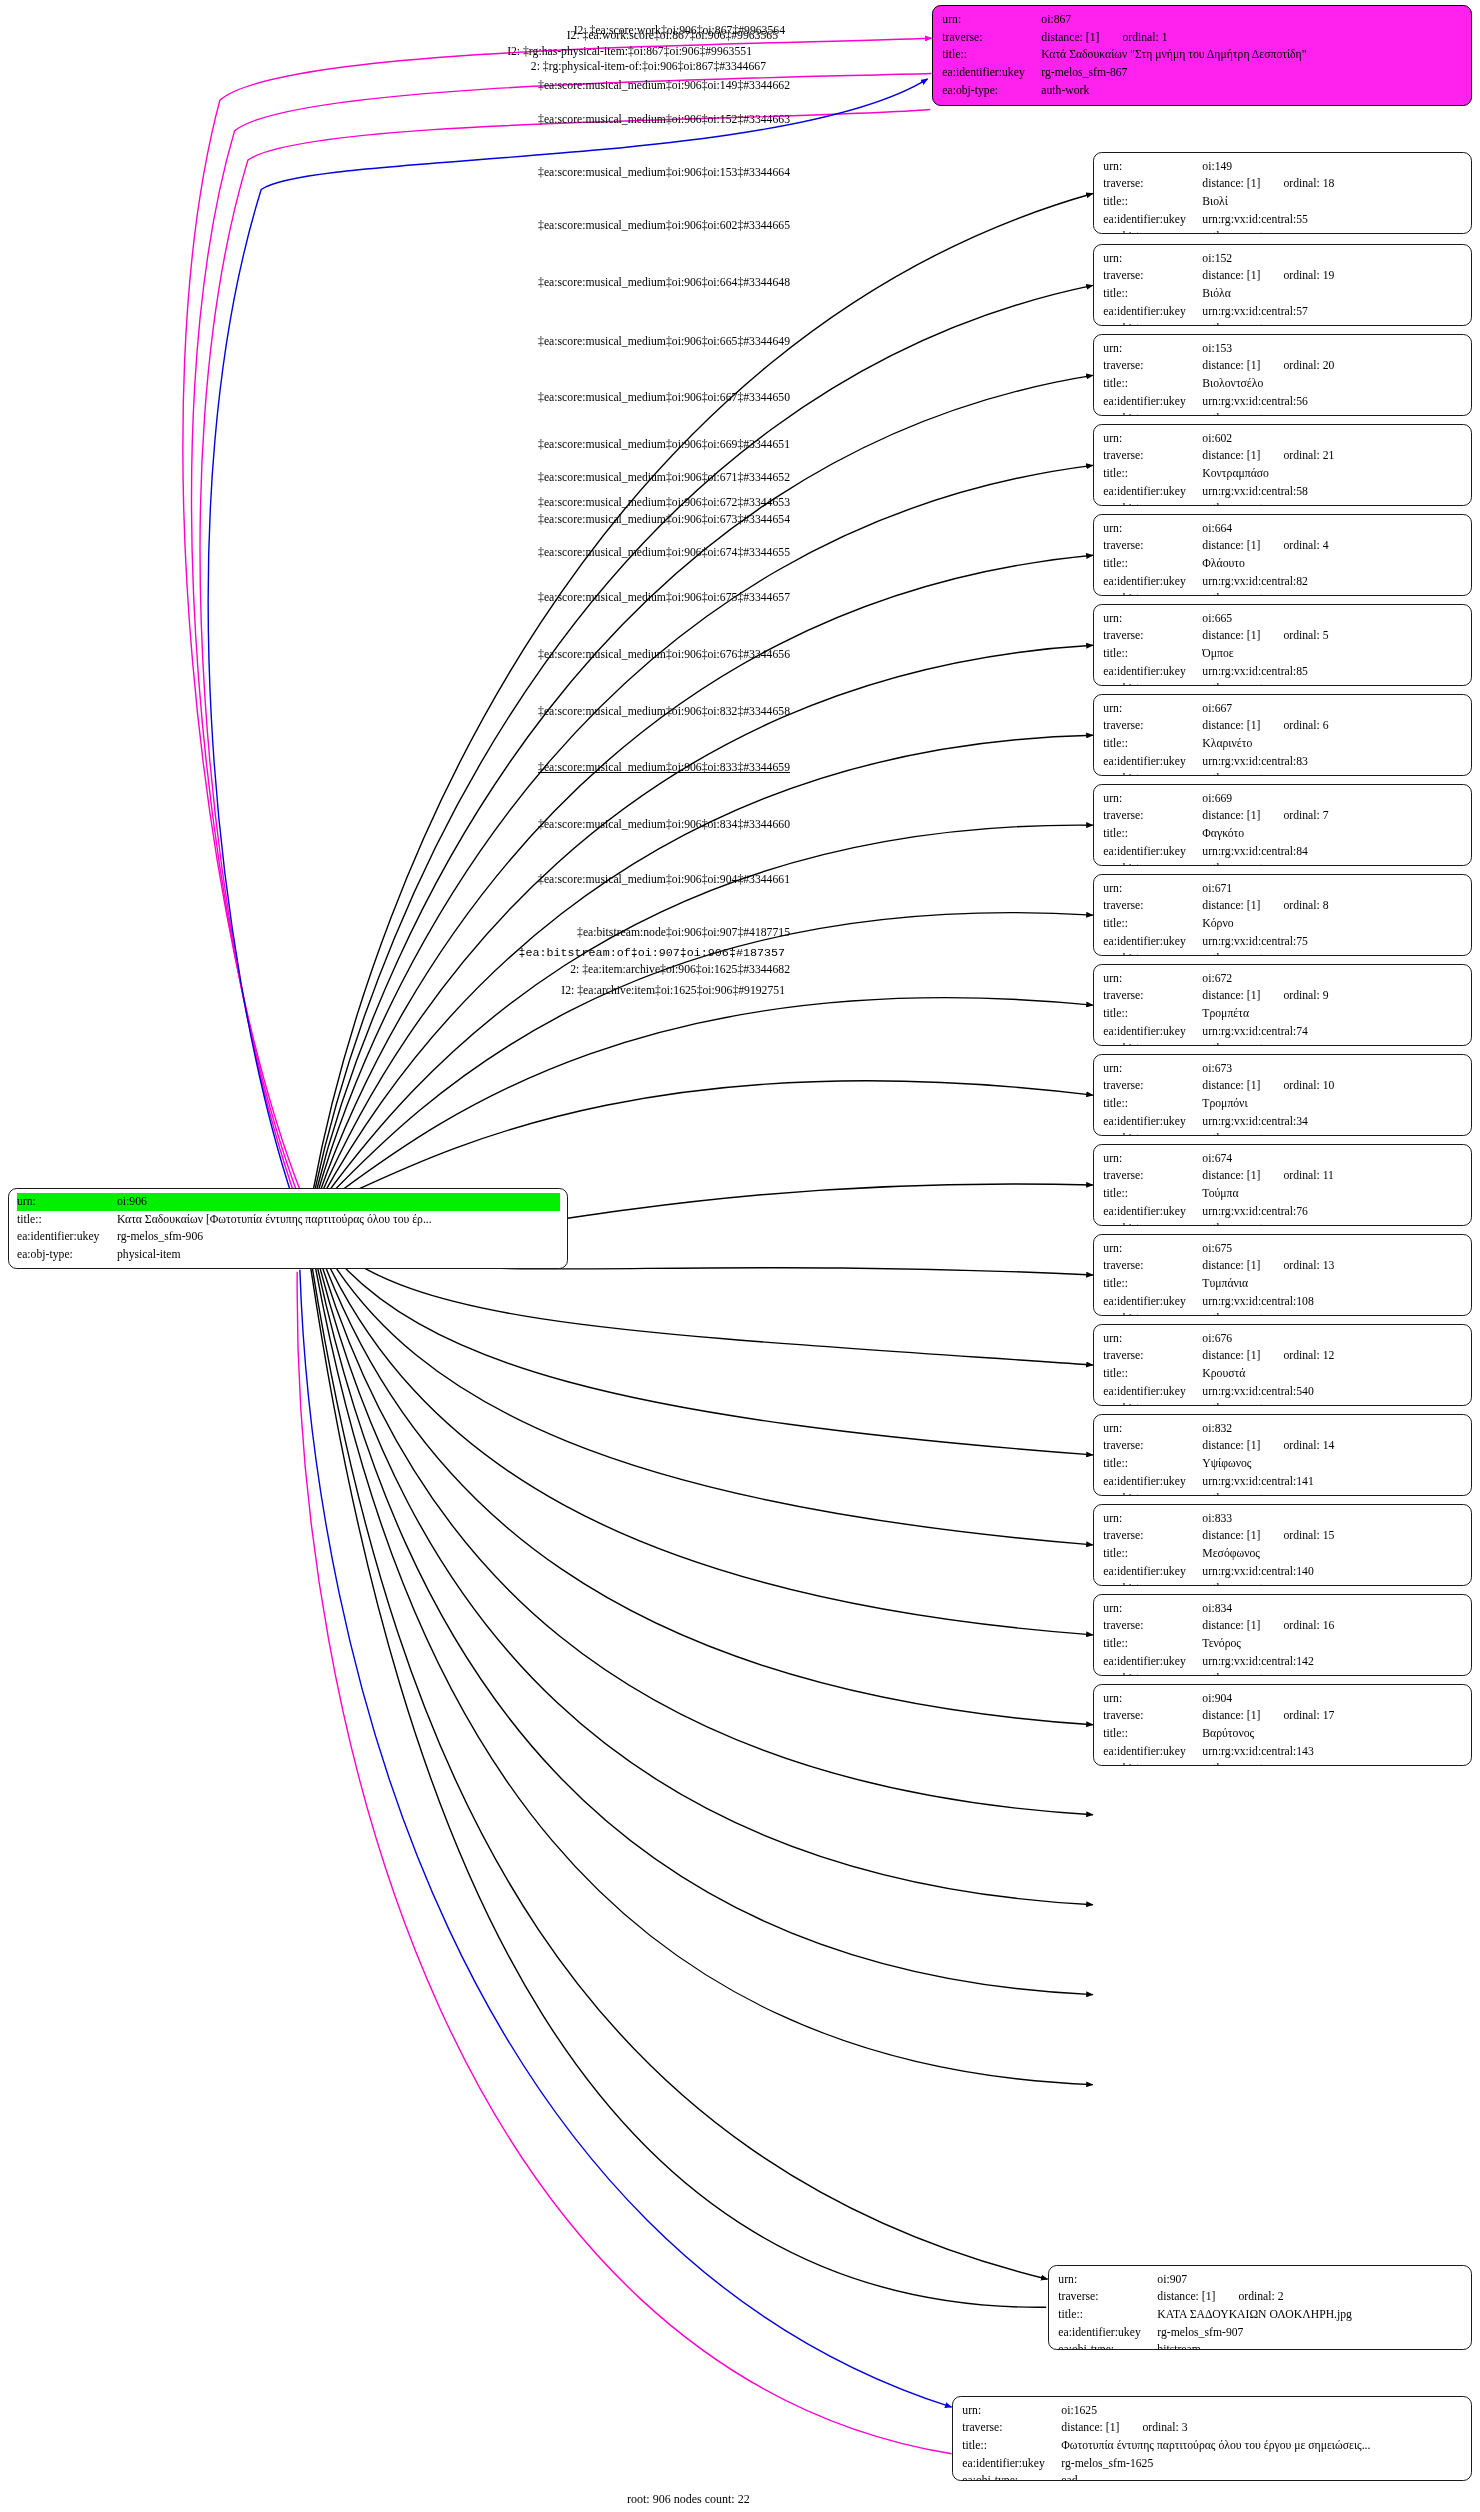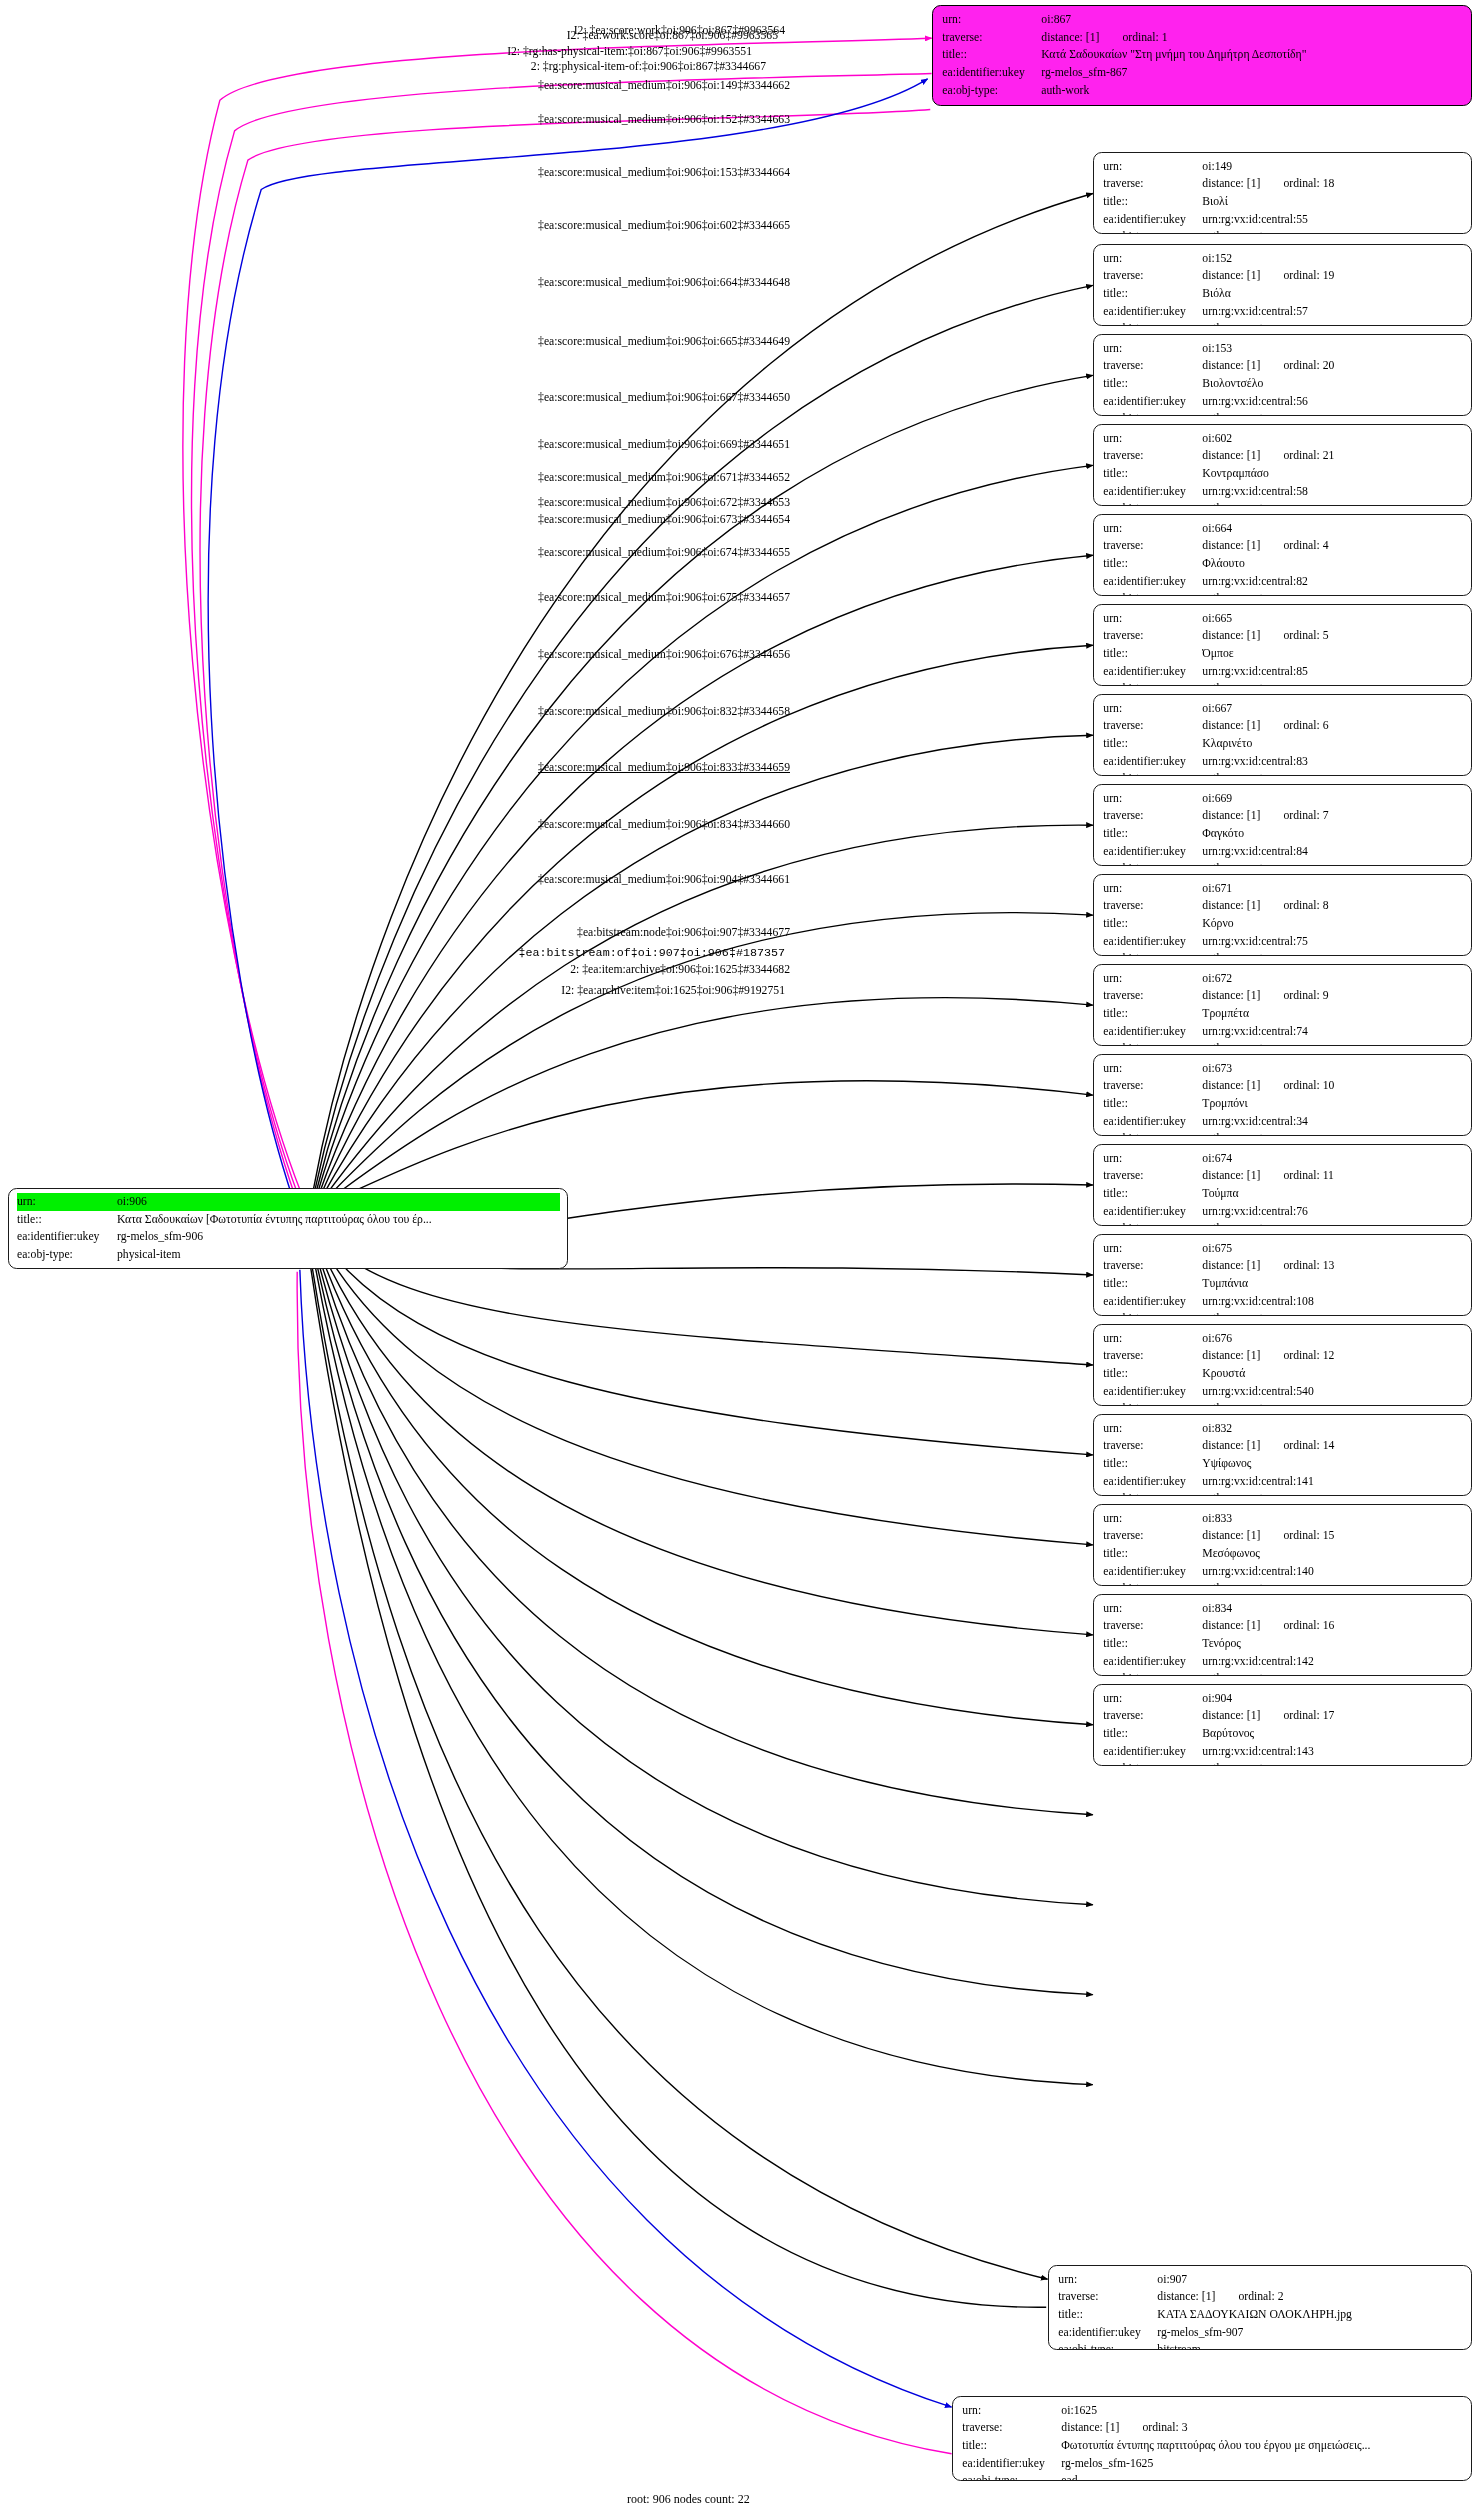--- a/index.html
+++ b/index.html
@@ -607,21 +607,21 @@
       <div class="elabel" style="right: 690px; top: 471px;">‡ea:score:musical_medium‡oi:906‡oi:671‡#3344652</div>
       <div class="elabel" style="right: 690px; top: 496px;">‡ea:score:musical_medium‡oi:906‡oi:672‡#3344653</div>
       <div class="elabel" style="right: 690px; top: 513px;">‡ea:score:musical_medium‡oi:906‡oi:673‡#3344654</div>
       <div class="elabel" style="right: 690px; top: 546px; text-align: center;">‡ea:score:musical_medium‡oi:906‡oi:674‡#3344655</div>
       <div class="elabel" style="right: 690px; top: 591px;">‡ea:score:musical_medium‡oi:906‡oi:675‡#3344657</div>
       <div class="elabel" style="right: 690px; top: 648px;">‡ea:score:musical_medium‡oi:906‡oi:676‡#3344656</div>
       <div class="elabel" style="right: 690px; top: 705px;">‡ea:score:musical_medium‡oi:906‡oi:832‡#3344658</div>
       <div class="elabel" style="right: 690px; top: 761px; text-decoration: underline;">‡ea:score:musical_medium‡oi:906‡oi:833‡#3344659</div>
       <div class="elabel" style="right: 690px; top: 818px;">‡ea:score:musical_medium‡oi:906‡oi:834‡#3344660</div>
       <div class="elabel" style="right: 690px; top: 873px;">‡ea:score:musical_medium‡oi:906‡oi:904‡#3344661</div>
-      <div class="elabel" style="right: 690px; top: 926px;">‡ea:bitstream:node‡oi:906‡oi:907‡#3344677</div>
+      <div class="elabel" style="right: 690px; top: 926px;">‡ea:bitstream:node‡oi:906‡oi:907‡#4187715</div>
       <div class="elabel" style="right: 695px; top: 946px; font-family: Liberation Mono, monospace;">‡ea:bitstream:of‡oi:907‡oi:906‡#187357</div>
       <div class="elabel" style="right: 690px; top: 963px;">2: ‡ea:item:archive‡oi:906‡oi:1625‡#3344682</div>
       <div class="elabel" style="right: 695px; top: 984px;">I2: ‡ea:archive:item‡oi:1625‡oi:906‡#9192751</div>
     </div>
 
   <div class="footer" style="left:627px;top:2492px;">root: 906 nodes count: 22</div>
 </div>
 
 
 </body></html>

